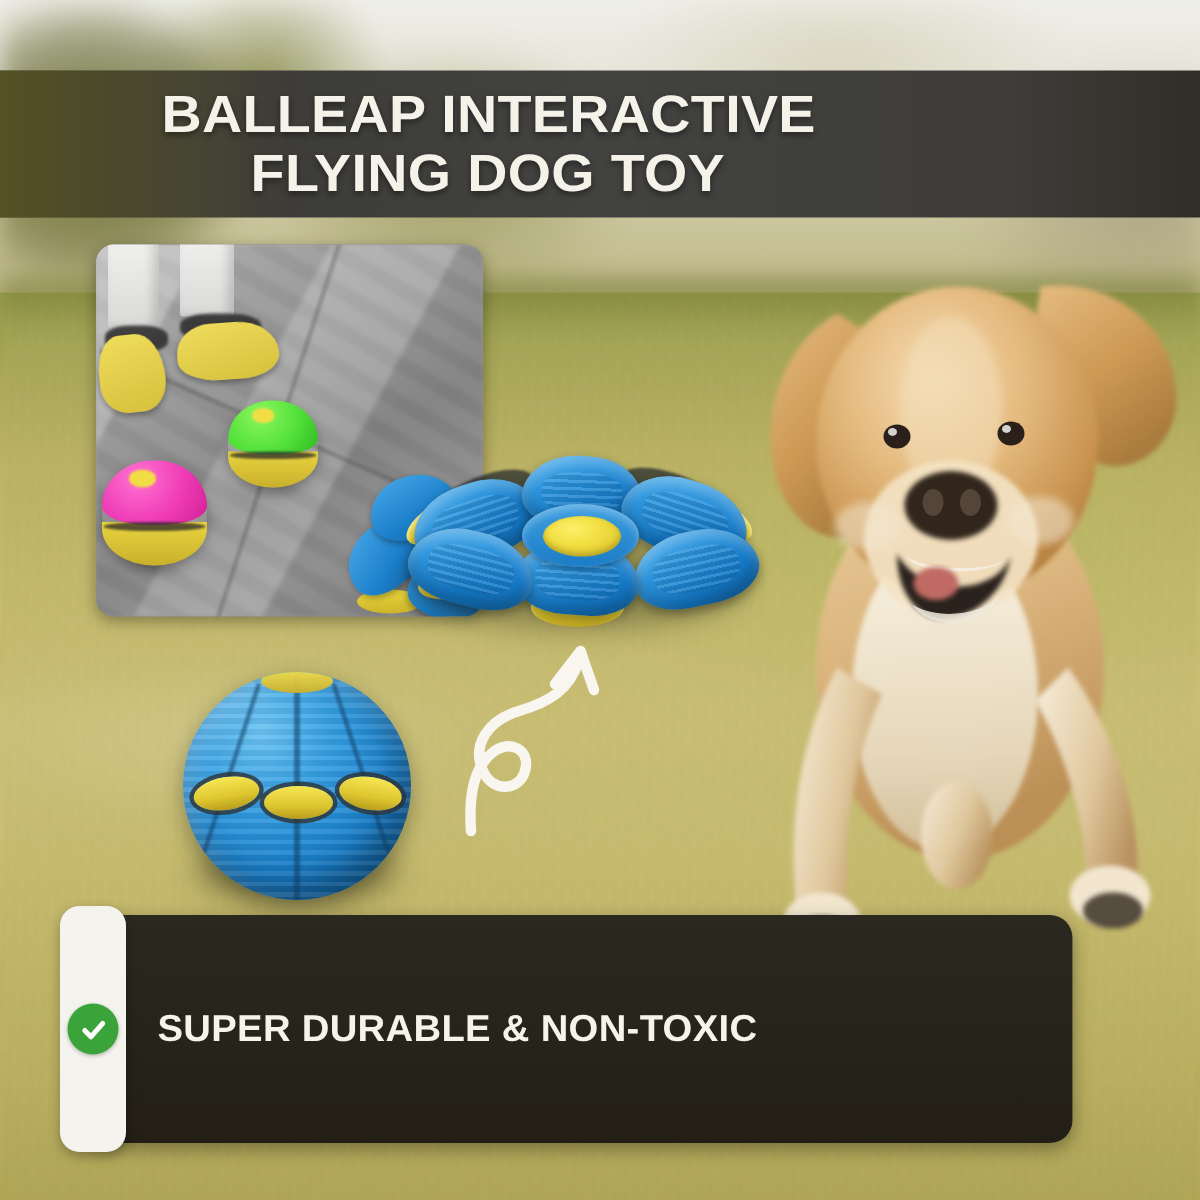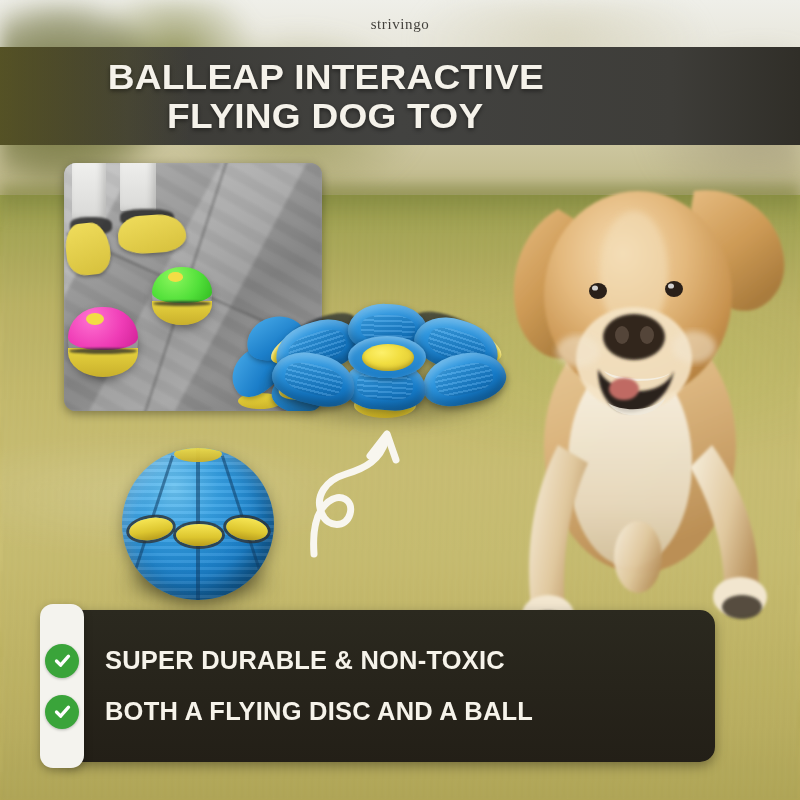--- a/index.html
+++ b/index.html
@@ -226,23 +226,20 @@
       <path d="M136 224 C150 252 200 254 212 226 C206 258 176 272 158 266 C144 260 136 244 136 224 Z" fill="#2b211a" filter="url(#soft)"></path>
       <path d="M142 226 C158 236 198 236 208 228 C200 238 152 240 142 226 Z" fill="#f4efe4" opacity=".9"></path>
       <ellipse cx="162" cy="244" rx="15" ry="11" fill="#c06a64" filter="url(#soft)"></ellipse>
       <path d="M146 258 C162 268 192 266 204 252 C196 272 160 278 146 258 Z" fill="#efe9dc" opacity=".85"></path>
 
       <ellipse cx="116" cy="206" rx="22" ry="16" fill="#f3e7d1" opacity=".55" filter="url(#soft2)"></ellipse>
       <ellipse cx="232" cy="202" rx="22" ry="16" fill="#f3e7d1" opacity=".55" filter="url(#soft2)"></ellipse>
     </svg>
   </div>
 
-  <div class="brandbar">
-    <div class="brand">strivingo</div>
-  </div>
 
   <div class="titlebar"></div>
   <div class="title">
     <div class="title-line">BALLEAP INTERACTIVE</div>
     <div class="title-line">FLYING DOG TOY</div>
   </div>
 
   <div class="inset">
     <div class="inset-ground"></div>
     <div class="inset-seam" style="left:-10px;top:128px;width:290px;height:3px;transform:rotate(24deg);"></div>
@@ -342,25 +339,17 @@
 
     <div class="feat-row">
       <div class="check">
         <svg width="21" height="21" viewBox="0 0 21 21">
             <path d="M4.5 11 L8.6 15.2 L16.5 6.2" fill="none" stroke="#ffffff" stroke-width="3.3" stroke-linecap="round" stroke-linejoin="round"></path>
           </svg>
       </div>
       <div class="feat-text">SUPER DURABLE &amp; NON-TOXIC</div>
     </div>
 
-    <div class="feat-row">
-      <div class="check">
-        <svg width="21" height="21" viewBox="0 0 21 21">
-            <path d="M4.5 11 L8.6 15.2 L16.5 6.2" fill="none" stroke="#ffffff" stroke-width="3.3" stroke-linecap="round" stroke-linejoin="round"></path>
-          </svg>
-      </div>
-      <div class="feat-text">BOTH A FLYING DISC AND A BALL</div>
-    </div>
 
 
   </div>
 
 </div>
 
 </body></html>

